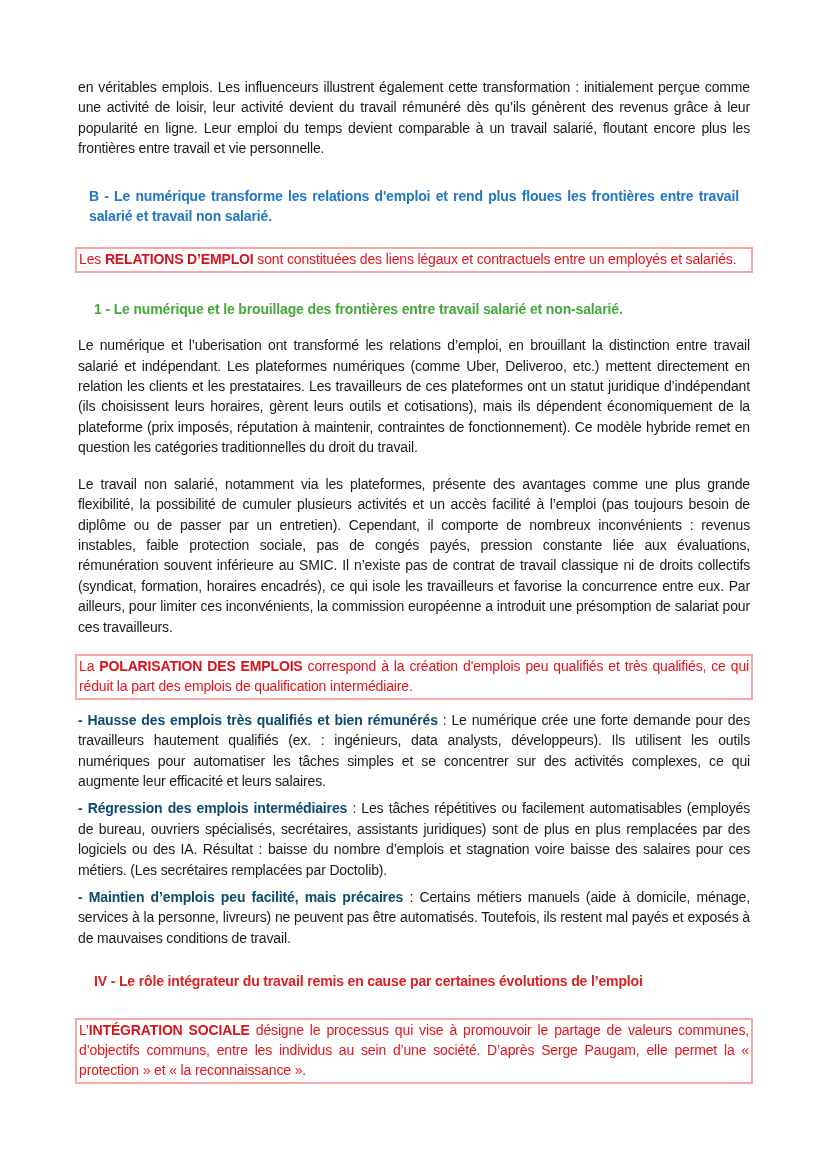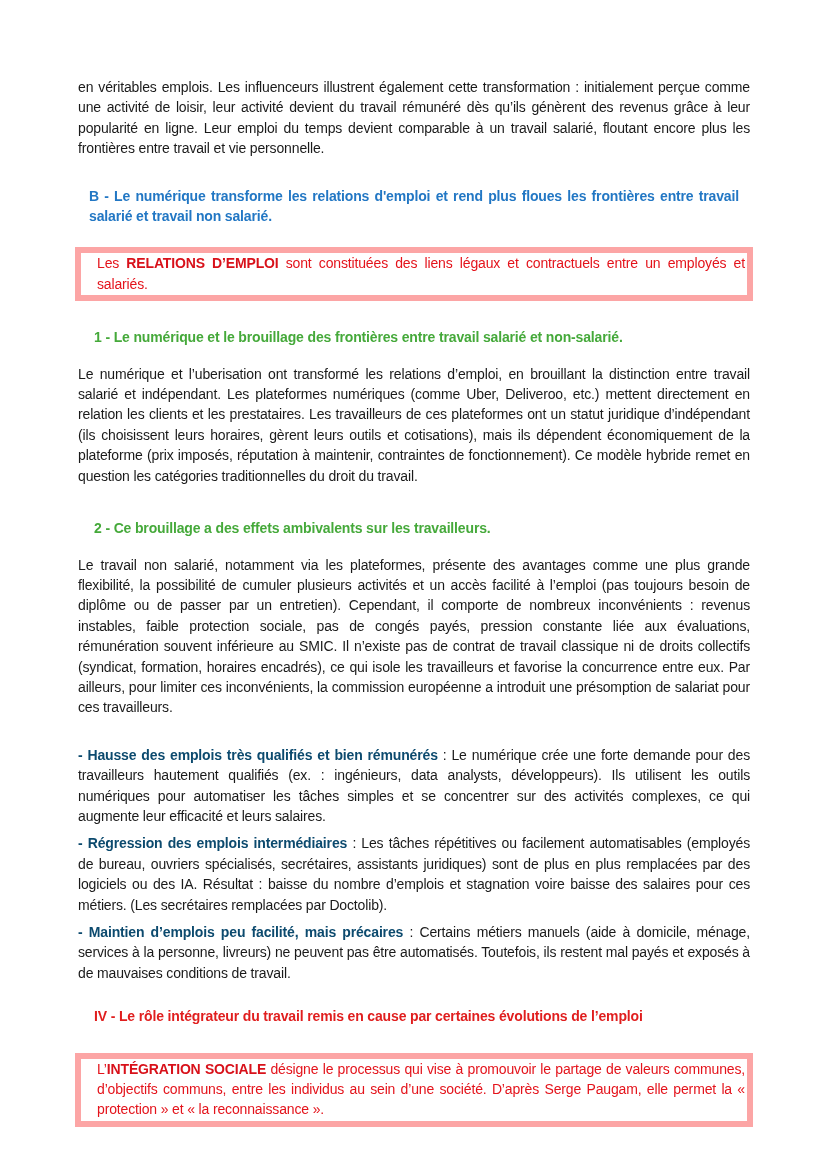--- a/index.html
+++ b/index.html
@@ -16,23 +16,23 @@
     letter-spacing: -0.15px;
   }
   p { margin: 0; text-align: justify; }
   .gap-lg { height: 16px; }
   .gap-md { height: 10px; }
   .gap-sm { height: 7px; }
   .h-blue { color: #2277c4; font-weight: bold; margin: 11px; }
   .h-green { color: #45a93a; font-weight: bold; margin: 16px; }
   .h-red { color: #e01e1e; font-weight: bold; margin: 16px; }
   .defbox {
-    border: 6px solid #fca5a5;
+    border: 2px solid #fca5a5;
     color: #e4131b;
-    padding: 0 2px 1px 16px;
+    padding: 0 2px 1px 2px;
     margin-left: -3px;
     margin-right: -3px;
     text-align: justify;
   }
   .defbox b { color: #d8111a; }
   .bullet b { font-weight: bold; color: #0c4a6e; }
 </style>
 </head>
 <body>
 
@@ -48,28 +48,28 @@
 
   <div class="defbox"><span>Les </span><b>RELATIONS D’EMPLOI</b><span> sont constituées des liens légaux et contractuels entre un employés et salariés.</span></div>
 
   <div class="gap-md"></div>
 
   <p class="h-green">1 - Le numérique et le brouillage des frontières entre travail salarié et non-salarié.</p>
   <p>Le numérique et l’uberisation ont transformé les relations d’emploi, en brouillant la distinction entre travail salarié et indépendant. Les plateformes numériques (comme Uber, Deliveroo, etc.) mettent directement en relation les clients et les prestataires. Les travailleurs de ces plateformes ont un statut juridique d’indépendant (ils choisissent leurs horaires, gèrent leurs outils et cotisations), mais ils dépendent économiquement de la plateforme (prix imposés, réputation à maintenir, contraintes de fonctionnement). Ce modèle hybride remet en question les catégories traditionnelles du droit du travail.</p>
 
   <div class="gap-lg"></div>
 
-  <p class="h-green">2 - Ce brouillage a des effets ambivalents sur les travailleurs.</p>
   <p>Le travail non salarié, notamment via les plateformes, présente des avantages comme une plus grande flexibilité, la possibilité de cumuler plusieurs activités et un accès facilité à l’emploi (pas toujours besoin de diplôme ou de passer par un entretien). Cependant, il comporte de nombreux inconvénients : revenus instables, faible protection sociale, pas de congés payés, pression constante liée aux évaluations, rémunération souvent inférieure au SMIC. Il n’existe pas de contrat de travail classique ni de droits collectifs (syndicat, formation, horaires encadrés), ce qui isole les travailleurs et favorise la concurrence entre eux. Par ailleurs, pour limiter ces inconvénients, la commission européenne a introduit une présomption de salariat pour ces travailleurs.</p>
 
   <div class="gap-sm"></div>
 
 
   <div class="gap-md"></div>
 
+  <div class="defbox"><span>La </span><b>POLARISATION DES EMPLOIS</b><span> correspond à la création d'emplois peu qualifiés et très qualifiés, ce qui réduit la part des emplois de qualification intermédiaire.</span></div>
 
   <div class="gap-md"></div>
 
   <p class="bullet"><b>- Hausse des emplois très qualifiés et bien rémunérés</b><span> : Le numérique crée une forte demande pour des travailleurs hautement qualifiés (ex. : ingénieurs, data analysts, développeurs). Ils utilisent les outils numériques pour automatiser les tâches simples et se concentrer sur des activités complexes, ce qui augmente leur efficacité et leurs salaires.</span></p>
 
   <div class="gap-sm"></div>
 
   <p class="bullet"><b>- Régression des emplois intermédiaires</b><span> : Les tâches répétitives ou facilement automatisables (employés de bureau, ouvriers spécialisés, secrétaires, assistants juridiques) sont de plus en plus remplacées par des logiciels ou des IA. Résultat : baisse du nombre d’emplois et stagnation voire baisse des salaires pour ces métiers. (Les secrétaires remplacées par Doctolib).</span></p>
 
   <div class="gap-sm"></div>

